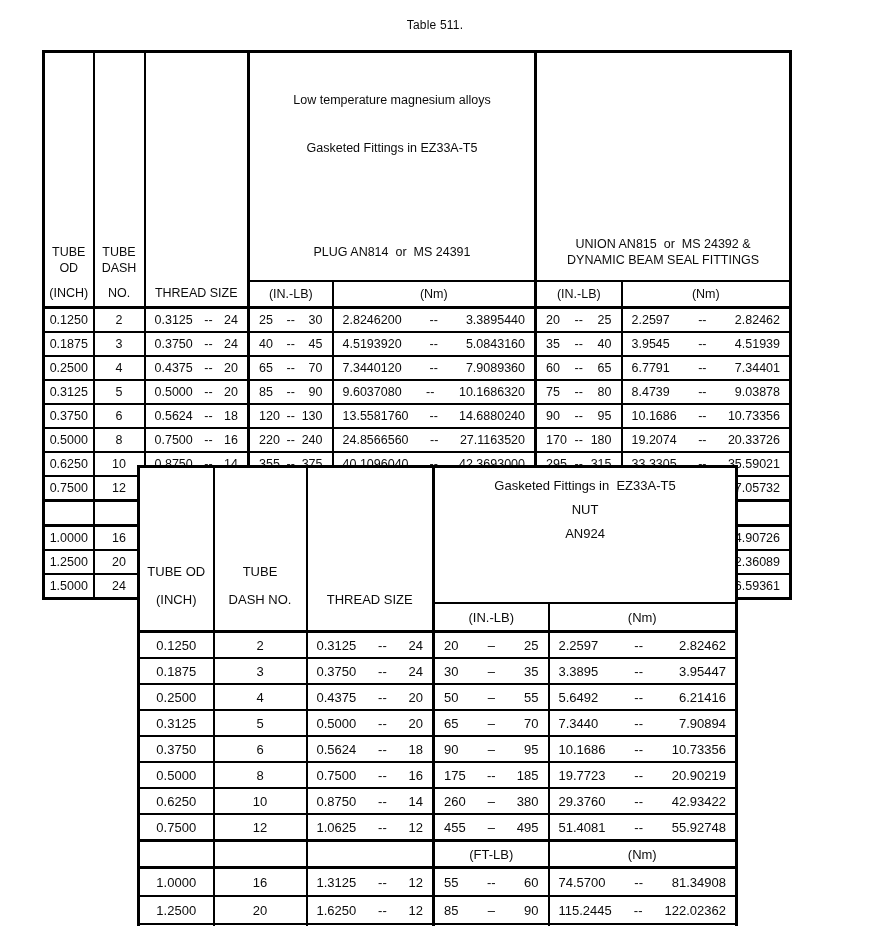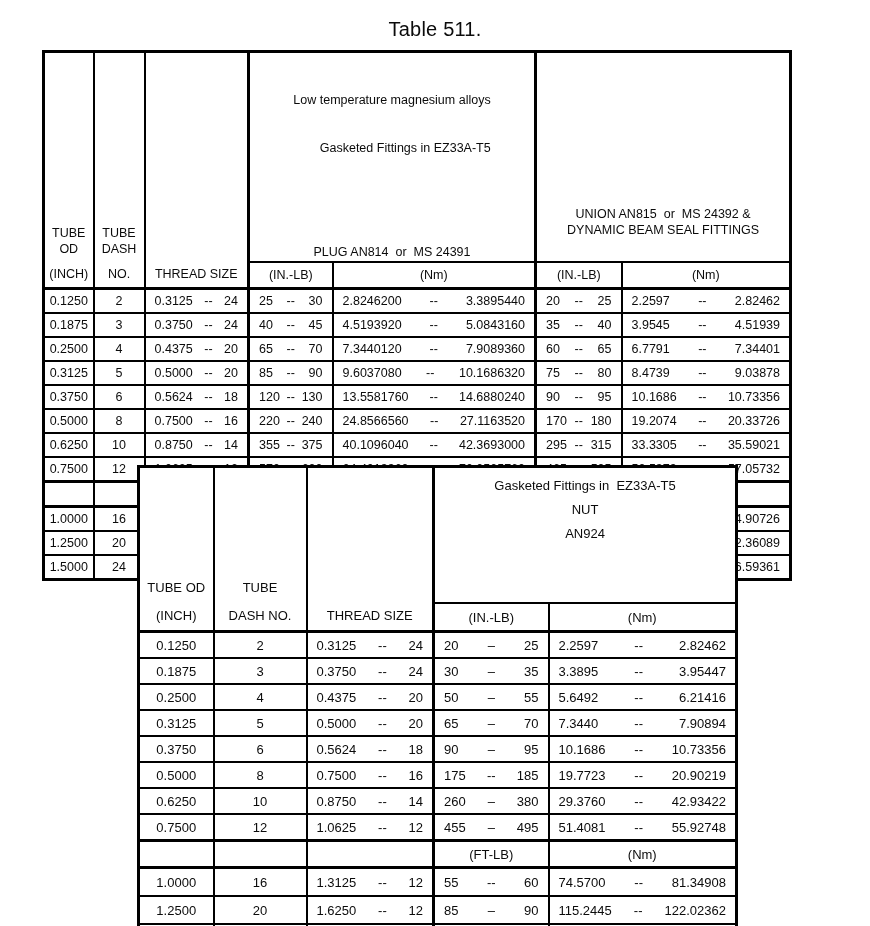--- a/index.html
+++ b/index.html
@@ -3,21 +3,21 @@
 <meta charset="utf-8">
 <style>
   html,body { margin:0; padding:0; background:#ffffff; }
   .page {
     position:relative; width:870px; height:926px; background:#ffffff;
     font-family:"Liberation Sans", sans-serif; color:#0b0b0b; overflow:hidden;
   }
   .caption {
     position:absolute; top:18px; left:0; width:100%;
     display:flex; justify-content:center; column-gap:42px;
-    font-size:20px; letter-spacing:0.2px;
+    font-size:12px; letter-spacing:0.2px;
   }
   table.tbl {
     position:absolute; border-collapse:collapse; table-layout:fixed;
     background:#fff; border:3px solid #000;
   }
   .t1 { left:42px;  top:50px;  width:748px; }
   .t2 { left:137px; top:465px; width:598px; }
   .tbl td {
     border:2px solid #000; padding:0; text-align:center; vertical-align:middle;
     font-size:12.5px; height:22px; white-space:pre; overflow:hidden;
@@ -36,31 +36,31 @@
   #t1-rows-ft tr:first-child td, #t2-rows-ft tr:first-child td { border-top-width:3px; }
   #t2-rows-ft td { height:26px; }
   
   .stack {
     height:100%; box-sizing:border-box; display:flex; flex-direction:column;
     justify-content:flex-end; align-items:center; line-height:16px; padding-bottom:5px;
     white-space:pre-wrap;
     text-align:center;
   }
   .stack .unit { margin-top:9px; }
-  .t2 .stack { line-height:17px; padding-bottom:6px; }
+  .t2 .stack { line-height:17px; padding-bottom:22px; }
   .t2 .stack .unit { margin-top:11px; }
   .group-plug {
     height:100%; box-sizing:border-box; display:flex; flex-direction:column;
     justify-content:space-between; align-items:center; line-height:16px;
-    padding:7px 0 1px; white-space:pre-wrap;text-align:right;
+    padding:7px 0 20px; white-space:pre-wrap;
   }
   .group-union {
     height:100%; box-sizing:border-box; display:flex; flex-direction:column;
     justify-content:flex-end; align-items:center; line-height:16px;
-    padding-bottom:23px; white-space:pre-wrap;
+    padding-bottom:12px; white-space:pre-wrap;
   }
   .group-nut {
     height:100%; box-sizing:border-box; display:flex; flex-direction:column;
     justify-content:flex-start; align-items:center; line-height:17px;
     padding-top:9px; row-gap:7px; white-space:pre-wrap;
   }
   
   .rg {
     display:flex; justify-content:space-between; align-items:center;
     padding:0 9px; height:100%; box-sizing:border-box;

